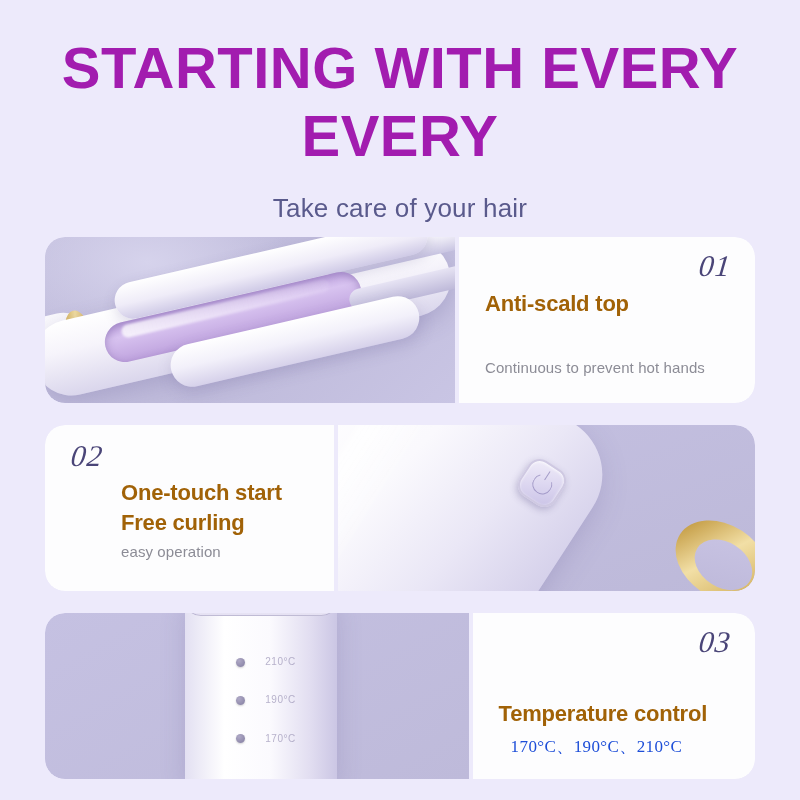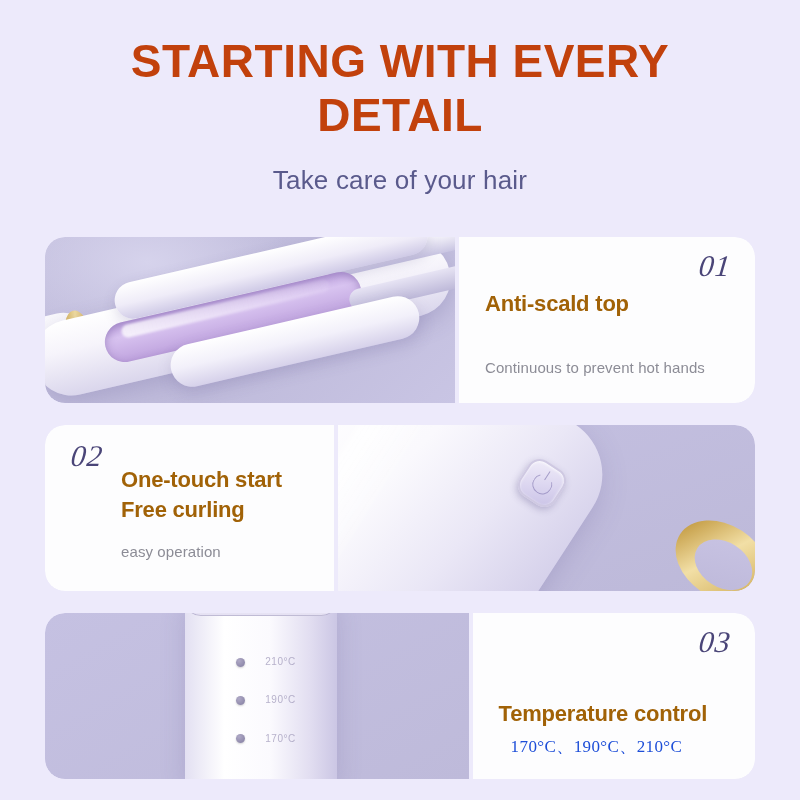--- a/index.html
+++ b/index.html
@@ -9,23 +9,23 @@
     background:#EDEAFB;
     font-family:"Liberation Sans", sans-serif;
     overflow:hidden;
     position:relative;
   }
 
   
   .header { padding-top:34px; text-align:center; }
 
   .headline {
-    font-size:46px;
+    font-size:58px;
     font-weight:bold;
-    color:#c2410c;
+    color:#a21caf;
     letter-spacing:0.5px;
     line-height:1.18;
     padding:0 60px;
   }
   .headline .l2 { display:block; }
 
   .subtitle {
     margin-top:22px;
     font-size:26px;
     color:#5A5A8C;
@@ -86,21 +86,21 @@
   .desc {
     position:absolute;
     font-size:15px;
     color:#8C8C96;
     letter-spacing:0.1px;
   }
 
   .c1 .title { left:26px; top:52px; }
   .c1 .desc  { left:26px; top:122px; }
 
-  .c2 .title { left:76px; top:40px; }
+  .c2 .title { left:76px; top:53px; }
   .c2 .desc  { left:76px; top:118px; }
 
   .c3 .title { left:26px; top:50px;margin-top:36px; }
   .c3 .desc  { left:38px; top:122px;
                font-family:"Liberation Serif", serif;
                font-size:17px; color:#1d4ed8; letter-spacing:0.4px; }
 
   
   .p1 { background:linear-gradient(135deg,#C6C2E0 0%,#BFBBDB 55%,#C9C5E4 100%); }
   .p1 .bg-glow {
@@ -248,21 +248,21 @@
   .p3 .lbl1 { top:26%; }
   .p3 .lbl2 { top:49%; }
   .p3 .lbl3 { top:72%; }
 </style>
 </head>
 <body>
 
 <div class="header">
   <div class="headline">
     <span>STARTING WITH EVERY</span>
-    <span class="l2">DETAIL</span>
+    <span class="l2">EVERY</span>
   </div>
   <div class="subtitle">Take care of your hair</div>
 </div>
 
 <div class="rows">
 
   <div class="row row-1">
     <div class="photo p1">
       <div class="bg-glow"></div>
       <div class="handle"></div>

